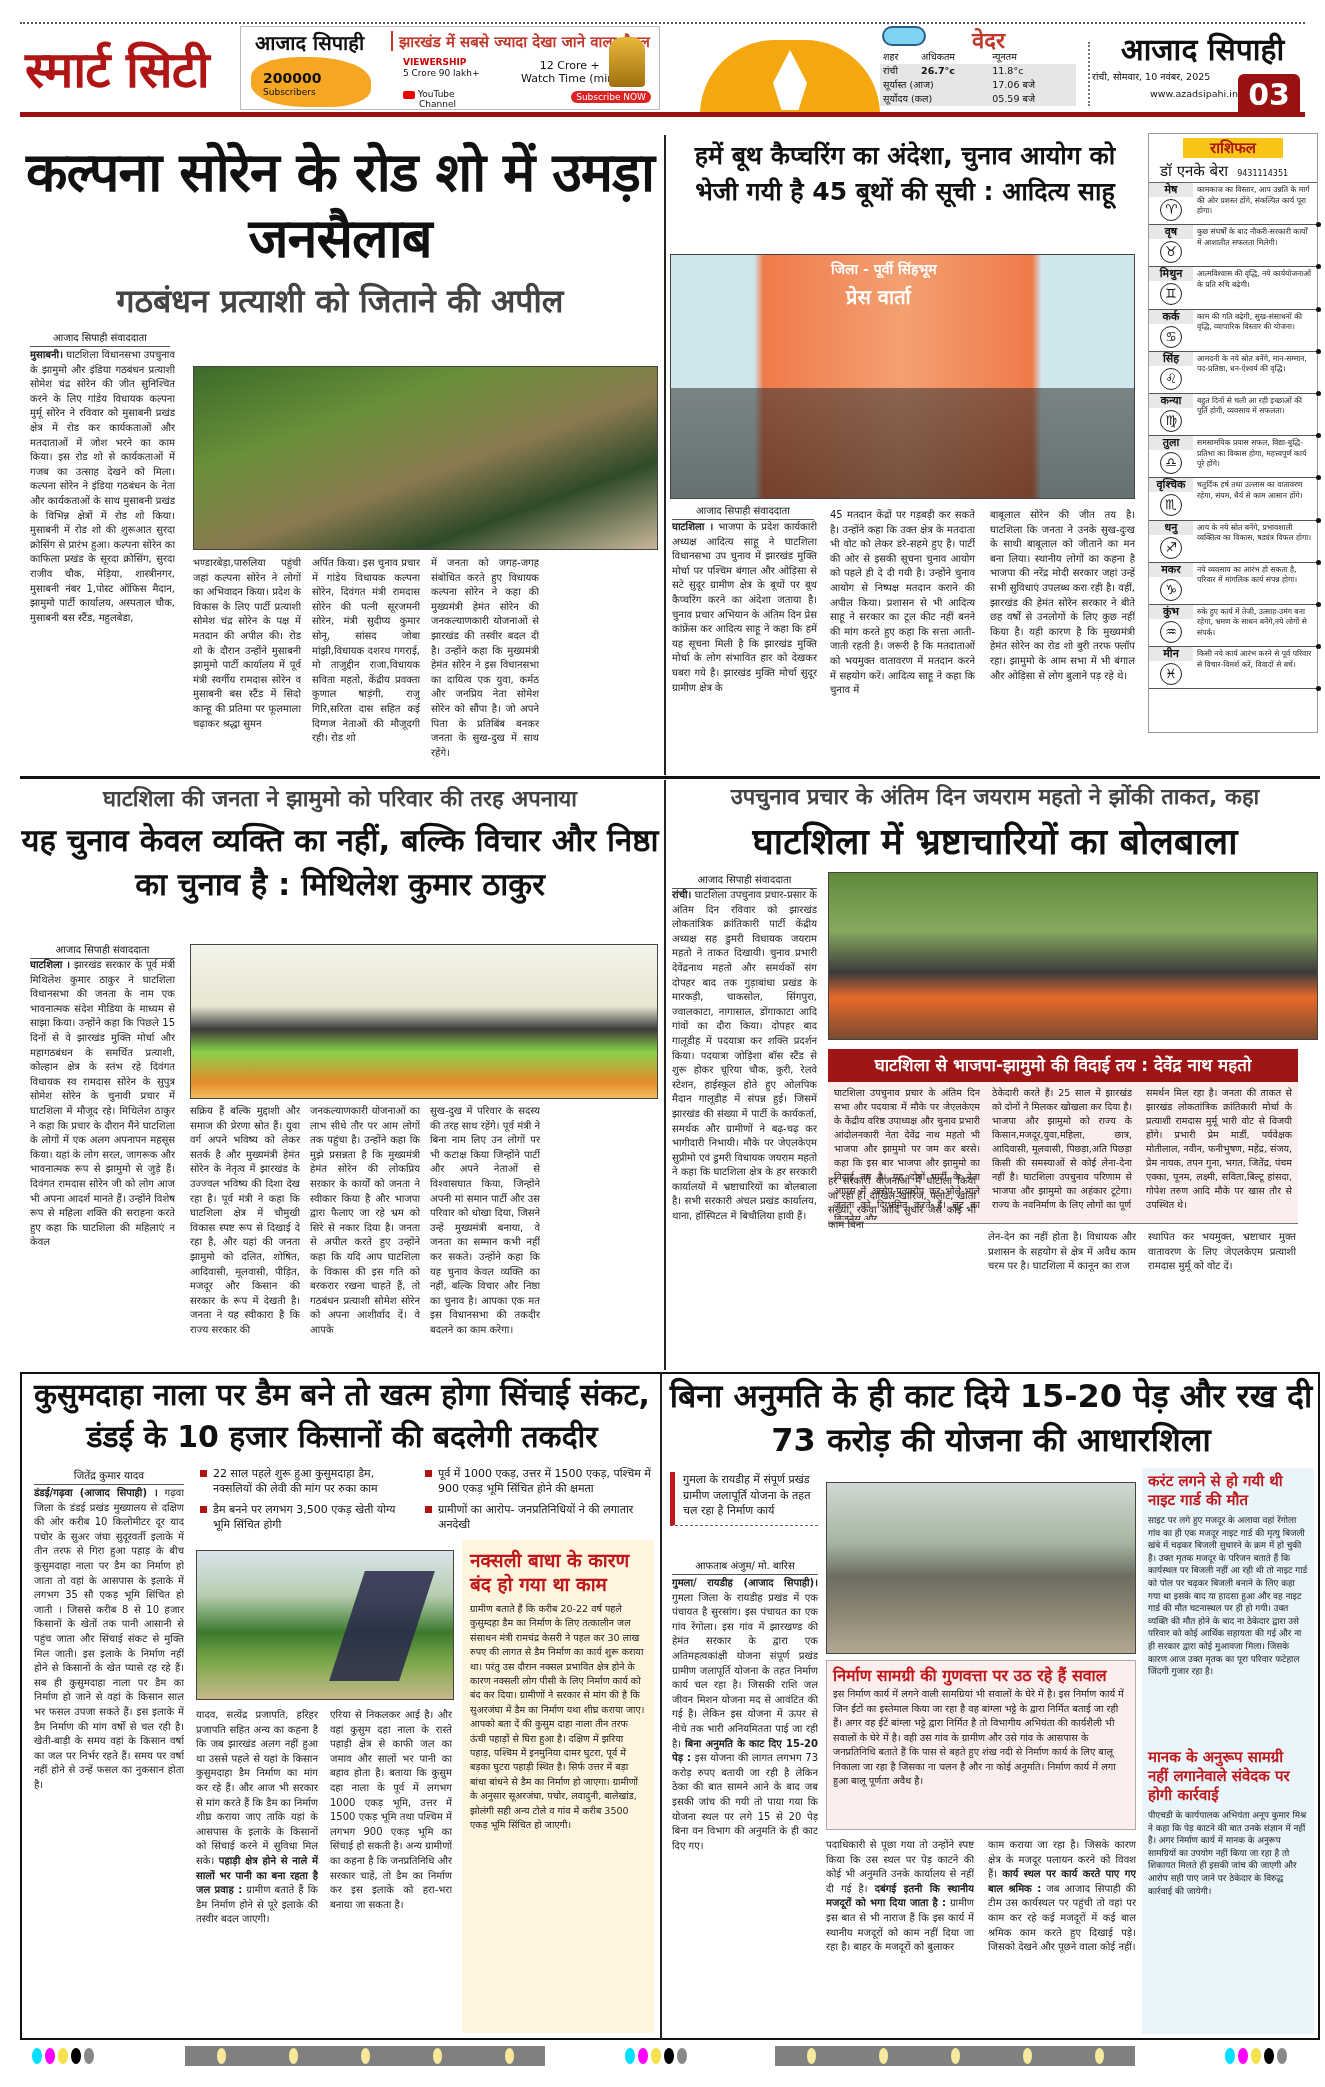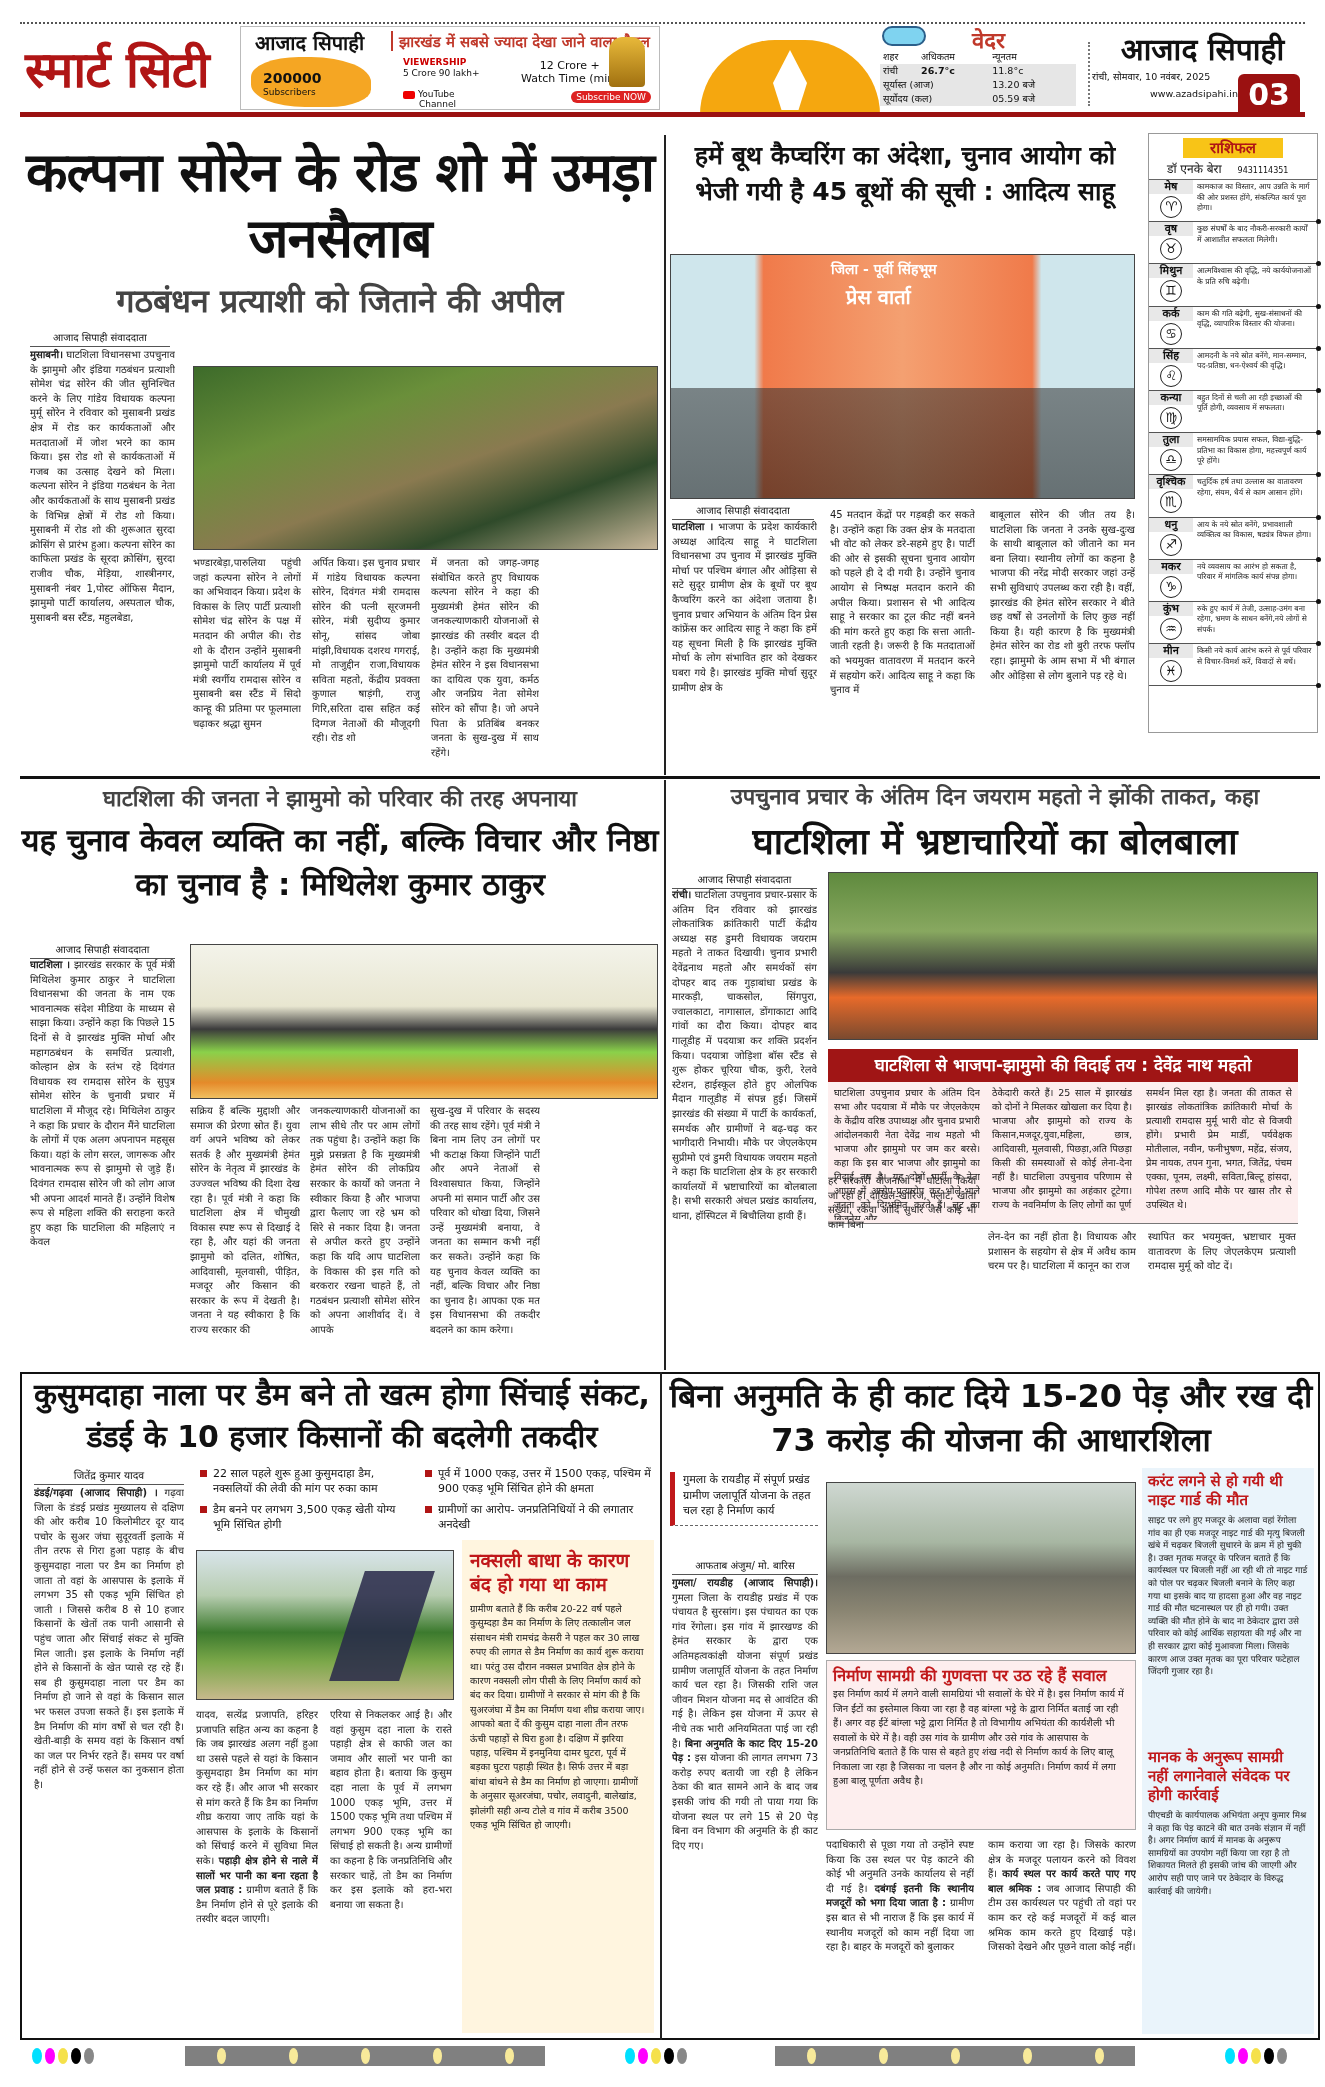--- a/index.html
+++ b/index.html
@@ -103,21 +103,21 @@
           <td>अधिकतम</td>
           <td>न्यूनतम</td>
         </tr>
     <tr class="shade">
           <td style="font-weight:normal">रांची</td>
           <td style="font-weight:bold">26.7°c</td>
           <td>11.8°c</td>
         </tr>
     <tr class="shade">
           <td colspan="2">सूर्यास्त (आज)</td>
-          <td>13.20 बजे</td>
+          <td>17.06 बजे</td>
         </tr>
     <tr class="shade">
           <td colspan="2">सूर्योदय (कल)</td>
           <td>05.59 बजे</td>
         </tr>
   </tbody>
     </table>
 </div>
 <div class="abs weather-div"></div>
 <div class="abs paper-title">आजाद सिपाही</div>
@@ -144,21 +144,21 @@
   <div style="position:absolute;left:175px;top:28px;color:#fff;font-weight:bold;font-size:20px">प्रेस वार्ता</div>
   <div style="position:absolute;left:0;right:0;bottom:0;height:110px;background:linear-gradient(#333,#111);opacity:.55"></div>
 </div>
 <div class="abs byline" style="left:672px;top:503px;width:142px">आजाद सिपाही संवाददाता</div>
 <div class="abs col" style="left:672px;top:520px;width:145px;height:248px"><b>घाटशिला ।</b> <span>भाजपा के प्रदेश कार्यकारी अध्यक्ष आदित्य साहू ने घाटशिला विधानसभा उप चुनाव में झारखंड मुक्ति मोर्चा पर पश्चिम बंगाल और ओड़िसा से सटे सुदूर ग्रामीण क्षेत्र के बूथों पर बूथ कैप्चरिंग करने का अंदेशा जताया है। चुनाव प्रचार अभियान के अंतिम दिन प्रेस कांफ्रेंस कर आदित्य साहू ने कहा कि हमें यह सूचना मिली है कि झारखंड मुक्ति मोर्चा के लोग संभावित हार को देखकर घबरा गये है। झारखंड मुक्ति मोर्चा सुदूर ग्रामीण क्षेत्र के</span></div>
 <div class="abs col" style="left:830px;top:508px;width:145px;height:260px">45 मतदान केंद्रों पर गड़बड़ी कर सकते है। उन्होंने कहा कि उक्त क्षेत्र के मतदाता भी वोट को लेकर डरे-सहमे हुए है। पार्टी की ओर से इसकी सूचना चुनाव आयोग को पहले ही दे दी गयी है। उन्होंने चुनाव आयोग से निष्पक्ष मतदान कराने की अपील किया। प्रशासन से भी आदित्य साहू ने सरकार का टूल कीट नहीं बनने की मांग करते हुए कहा कि सत्ता आती-जाती रहती है। जरूरी है कि मतदाताओं को भयमुक्त वातावरण में मतदान करने में सहयोग करें। आदित्य साहू ने कहा कि चुनाव में</div>
 <div class="abs col" style="left:990px;top:508px;width:145px;height:260px">बाबूलाल सोरेन की जीत तय है। घाटशिला कि जनता ने उनके सुख-दुःख के साथी बाबूलाल को जीताने का मन बना लिया। स्थानीय लोगों का कहना है भाजपा की नरेंद्र मोदी सरकार जहां उन्हें सभी सुविधाएं उपलब्ध करा रही है। वहीं, झारखंड की हेमंत सोरेन सरकार ने बीते छह वर्षों से उनलोगों के लिए कुछ नहीं किया है। यही कारण है कि मुख्यमंत्री हेमंत सोरेन का रोड शो बुरी तरफ फ्लॉप रहा। झामुमो के आम सभा में भी बंगाल और ओड़िसा से लोग बुलाने पड़ रहे थे।</div>
 
 <div class="abs rashifal">
   <div class="rt">राशिफल</div>
-  <div class="author"><span style="font-size:12px;margin:12px">डॉ एनके बेरा</span><span>9431114351</span></div>
+  <div class="author"><span style="font-size:15px;margin:5px">डॉ एनके बेरा</span><span>9431114351</span></div>
   <div id="rs-list">
       <div class="rs-item">
         <div class="sign">
           <span class="nm">मेष</span>
           <span class="ico">♈</span>
         </div>
         <div class="txt">कामकाज का विस्तार, आप उन्नति के मार्ग की ओर प्रशस्त होंगे, संकल्पित कार्य पूरा होगा।</div>
       </div>
       <div class="rs-item">
         <div class="sign">

